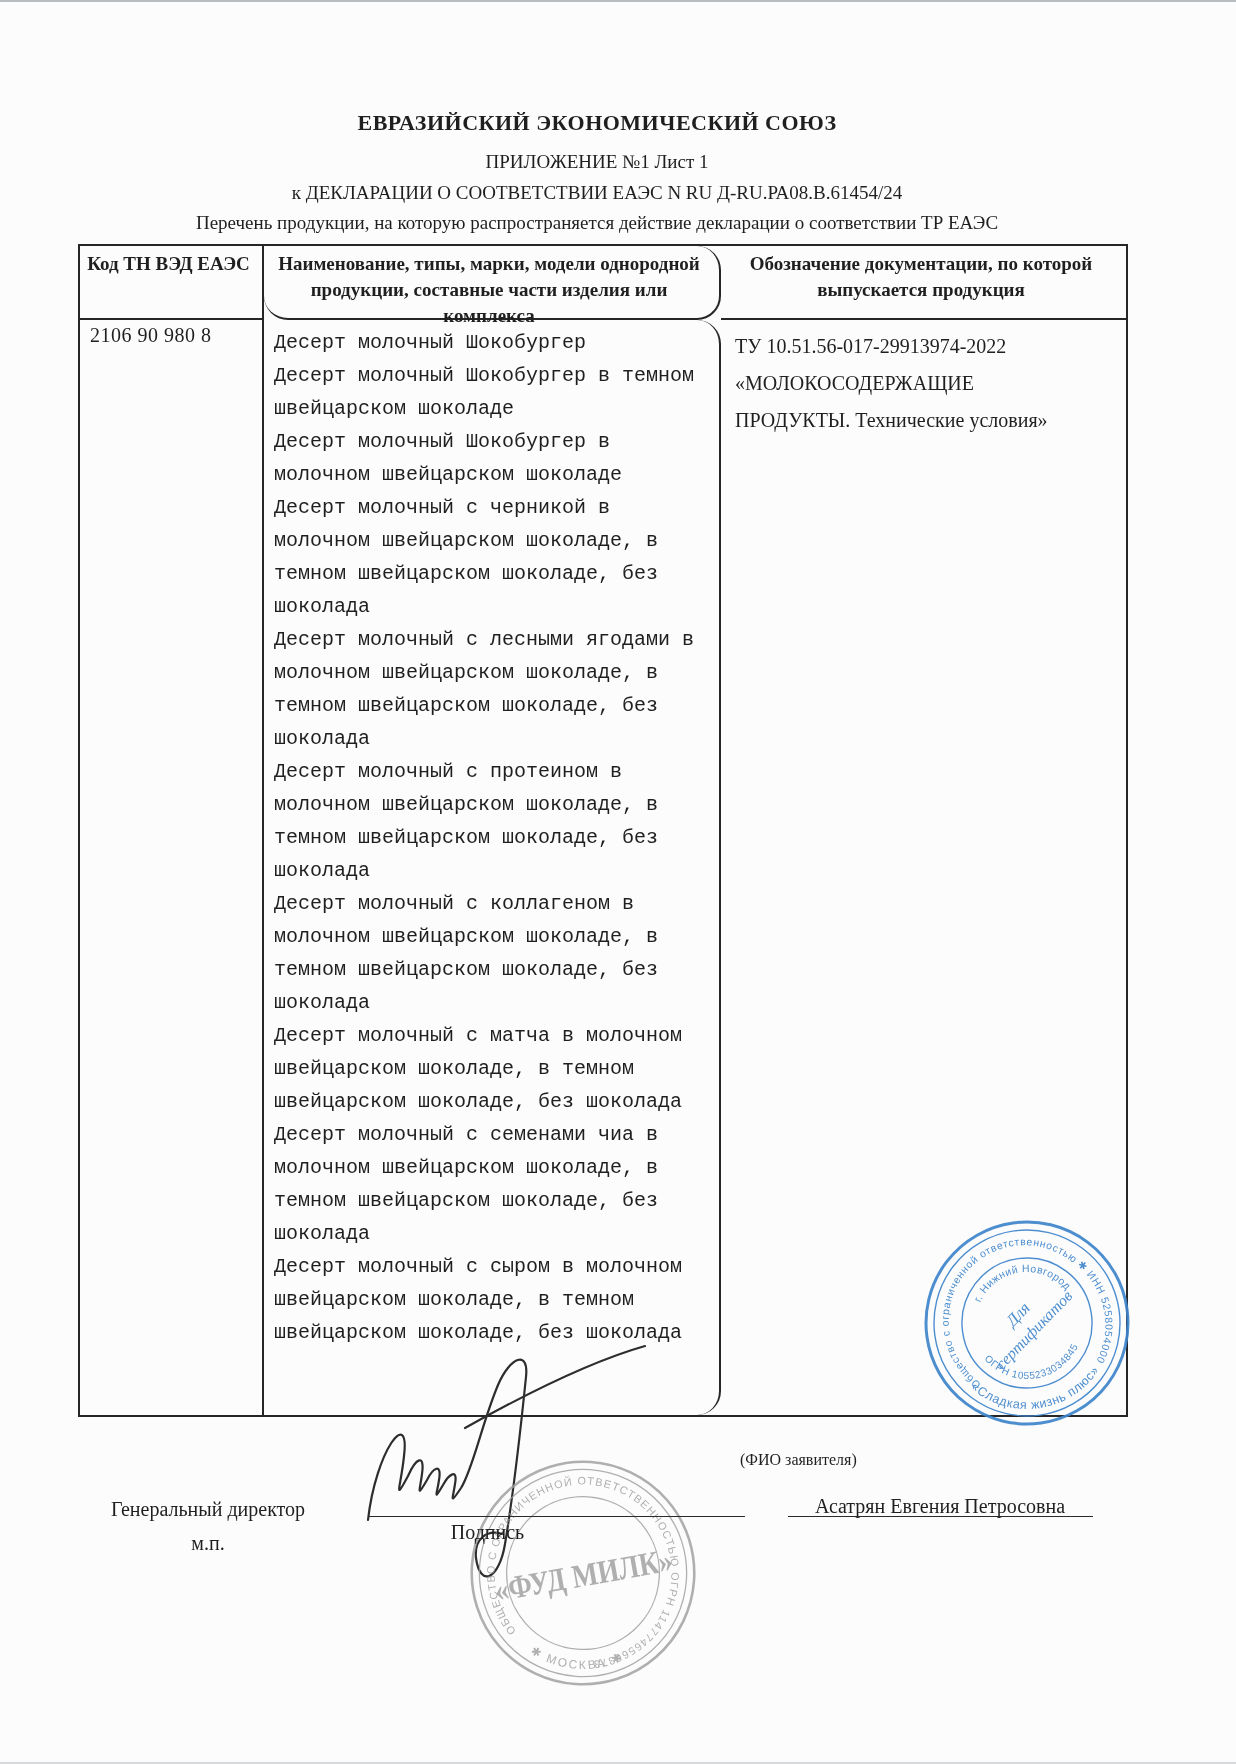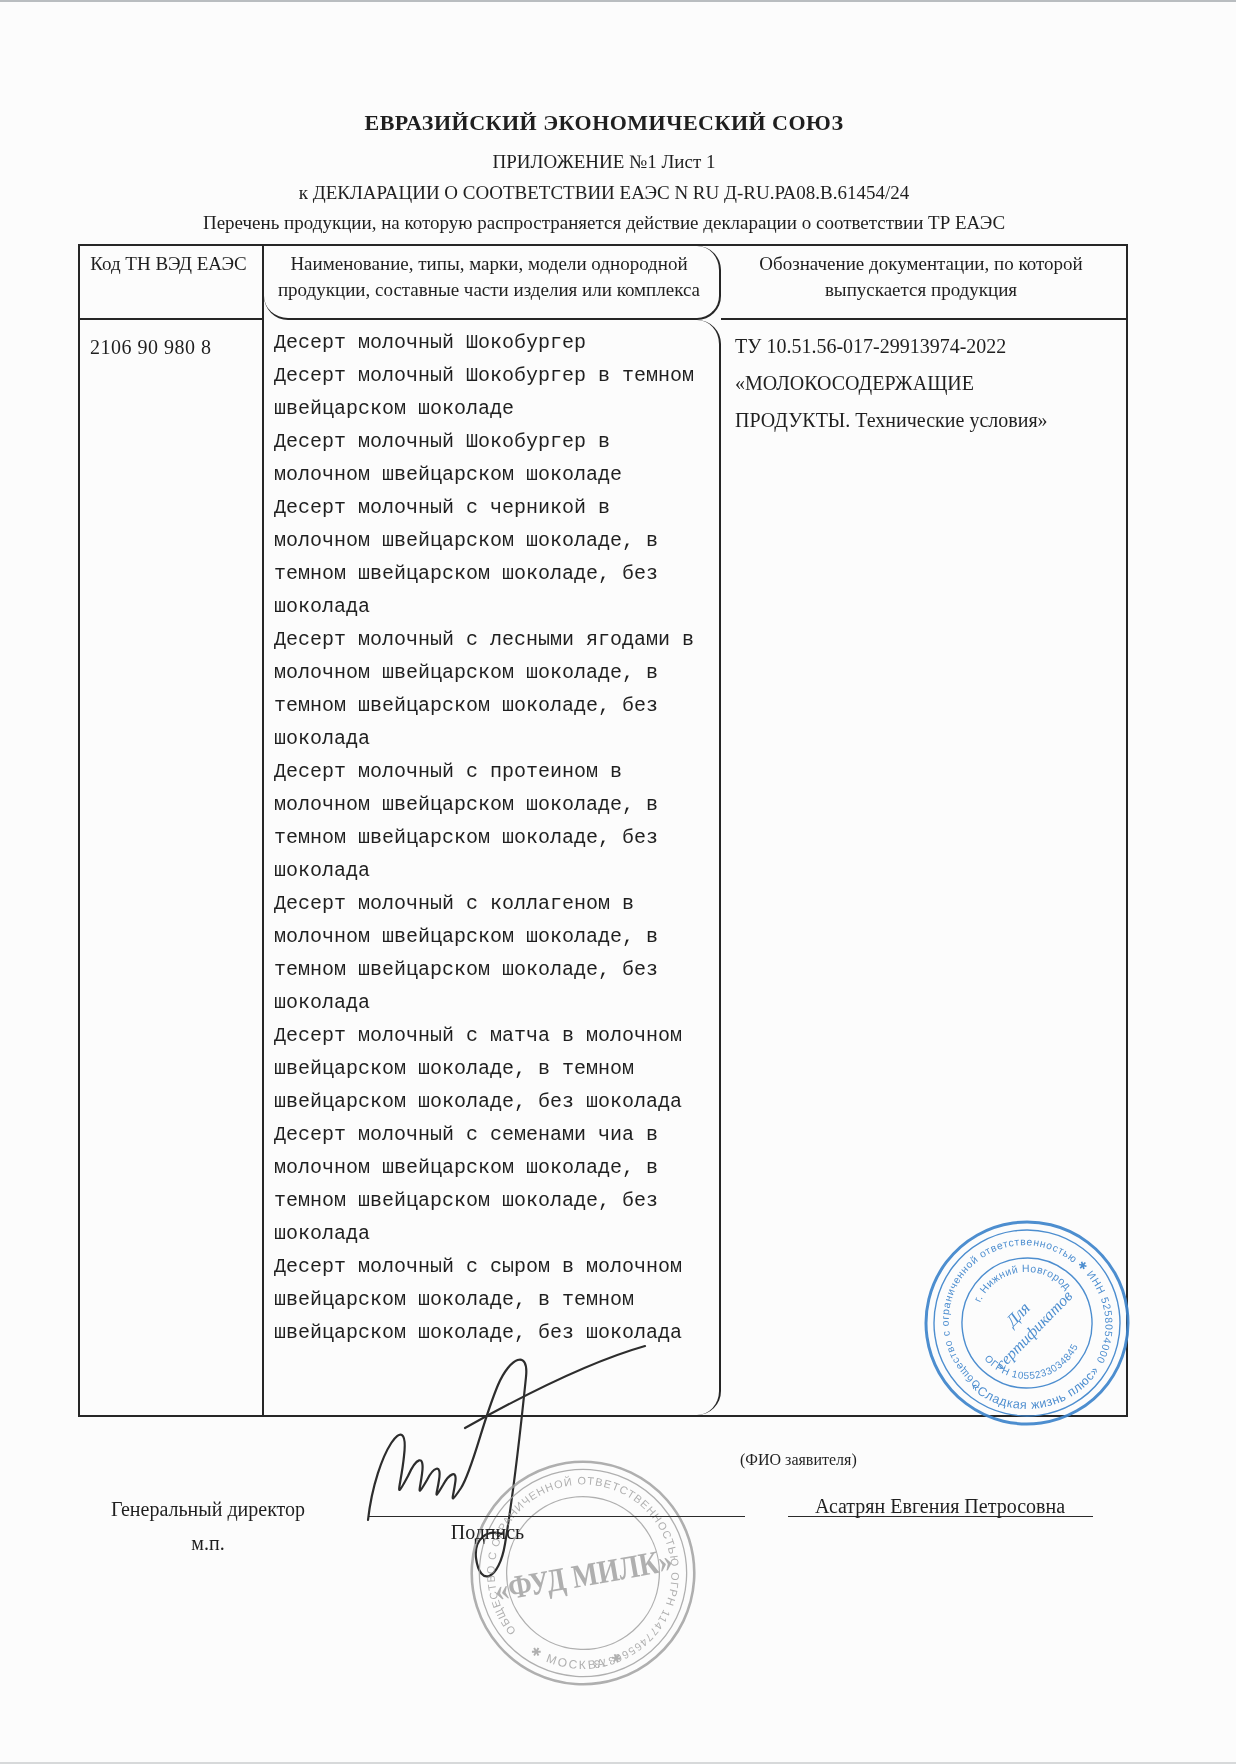--- a/index.html
+++ b/index.html
@@ -8,47 +8,47 @@
     width:1236px;height:1764px;
     margin:0 auto;
     background:#fcfcfc;
     font-family:"Liberation Serif", serif;
     color:#1f1f1f;
     overflow:hidden;
     box-shadow:inset 0 2px 0 #b9bdc0, inset 0 -2px 0 #d7d9da;
   }
   
   .doc-header{
-    position:absolute;left:78px;top:110px;width:1052px;
+    position:absolute;left:71px;top:110px;width:1052px;
     text-align:center;
   }
   .doc-title{font-size:22px;font-weight:bold;letter-spacing:.5px;margin-bottom:15px;}
   .doc-sub1{font-size:19px;margin-bottom:9px;}
   .doc-sub2{font-size:19px;margin-bottom:8px;}
   .doc-sub3{font-size:19px;}
   
   .list-table{
     position:absolute;left:78px;top:244px;width:1050px;height:1173px;
     border:2px solid #262626;
     display:grid;
     grid-template-columns:184px 457px 1fr;
     grid-template-rows:74px 1fr;
     box-sizing:border-box;
     background:transparent;
   }
   .cell{box-sizing:border-box;}
   .hcell{
     border-bottom:2px solid #262626;
-    font-weight:normal;font-size:19px;line-height:1.38;
+    font-weight:bold;font-size:19px;line-height:1.38;
     text-align:center;padding:5px 11px 0 6px;
   }
   .col-a{border-right:2px solid #262626;}
   .col-b{border-right:2px solid #262626;border-radius:24px;}
   .bcell{font-size:20px;}
-  .code-cell{padding:16px 4px 0 10px;letter-spacing:.5px;}
+  .code-cell{padding:4px 4px 0 10px;letter-spacing:.5px;}
   .products-cell{padding:6px 14px 0 10px;line-height:33px;}
   .doc-cell{padding:8px 10px 8px 14px;line-height:37px;}
   .product-line{margin:0;font-family:Liberation Mono, monospace;}
   
   .footer-left{position:absolute;left:78px;top:1498px;width:260px;text-align:center;font-size:20px;}
   .footer-mp{margin-top:11px;text-align:center;font-size:20px;}
   .sig-line{position:absolute;left:368px;top:1516px;width:377px;height:0;border-top:1.6px solid #2a2a2a;}
   .sig-caption{position:absolute;left:430px;top:1521px;width:115px;text-align:center;font-size:20px;}
   .name-line{position:absolute;left:788px;top:1516px;width:305px;height:0;border-top:1.6px solid #2a2a2a;}
   .applicant-name{position:absolute;left:740px;top:1487px;width:400px;text-align:center;font-size:20px;margin-top:8px;}

